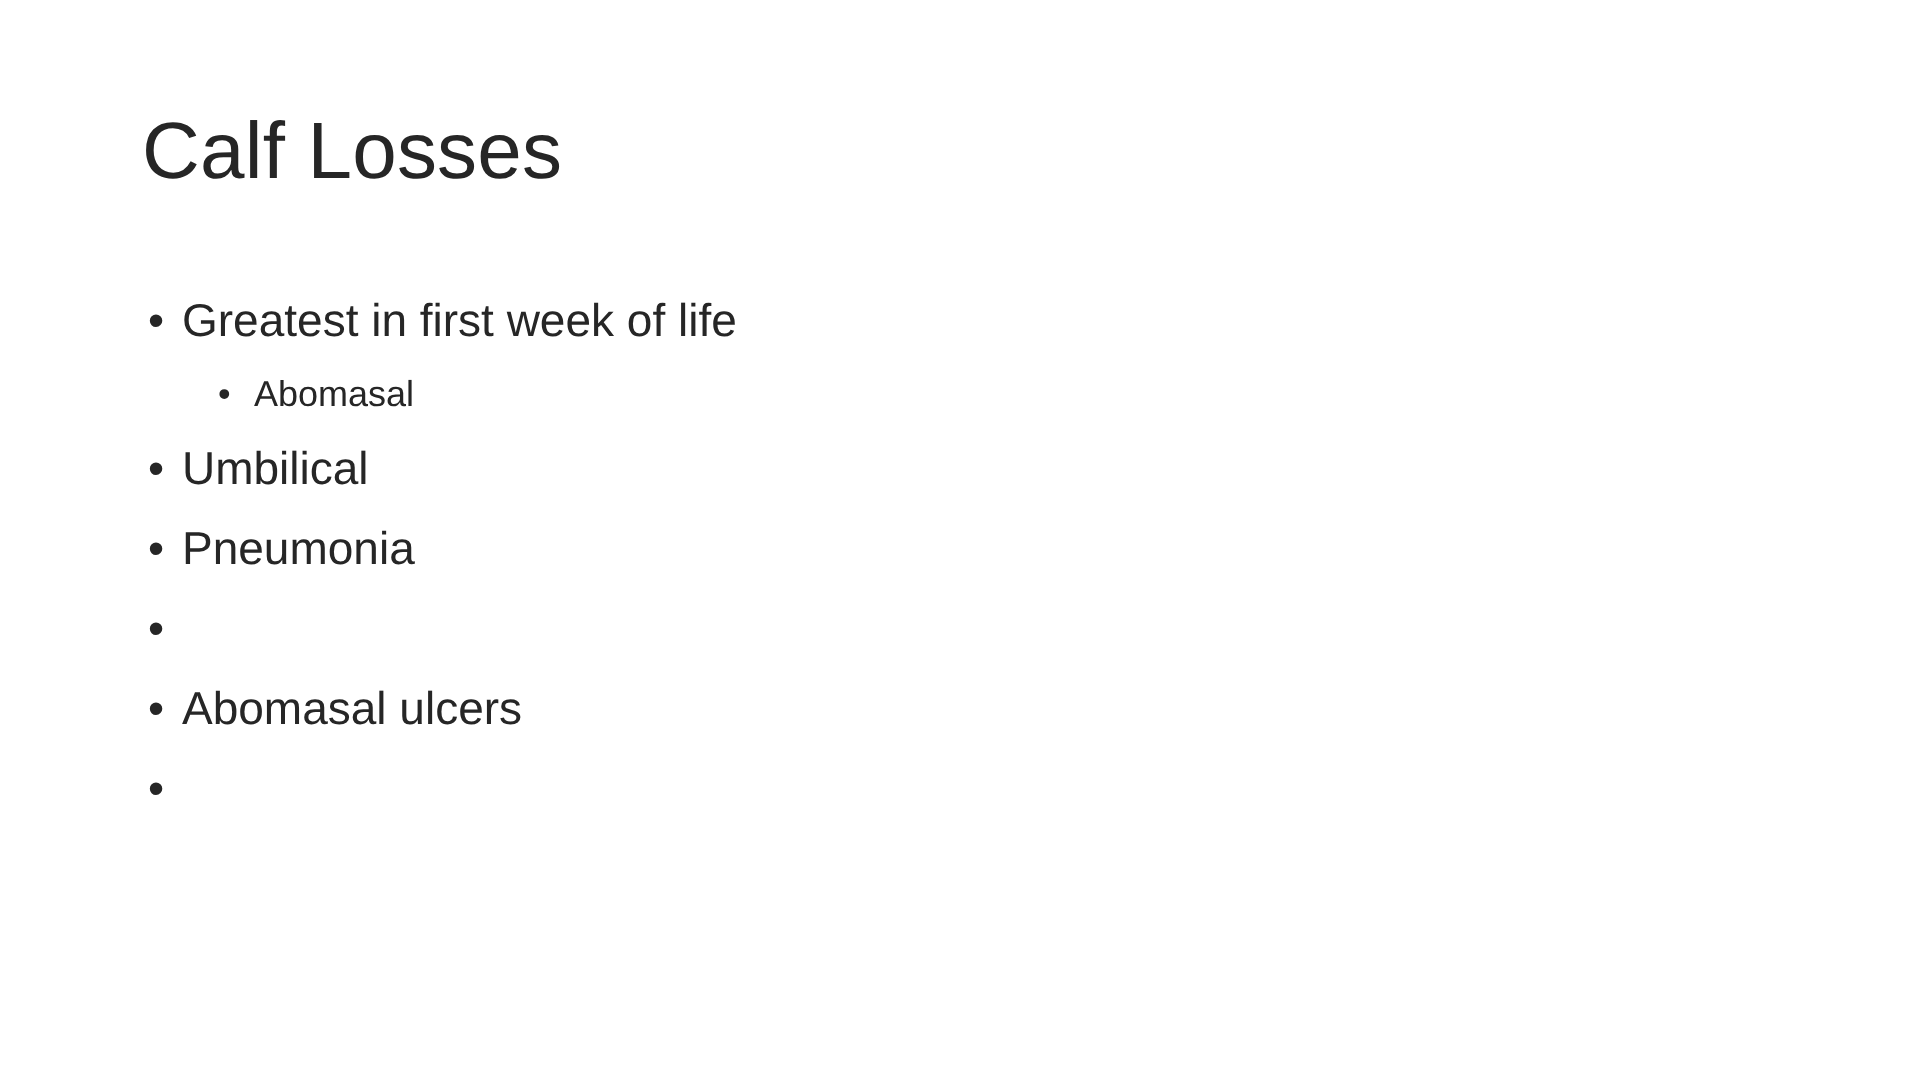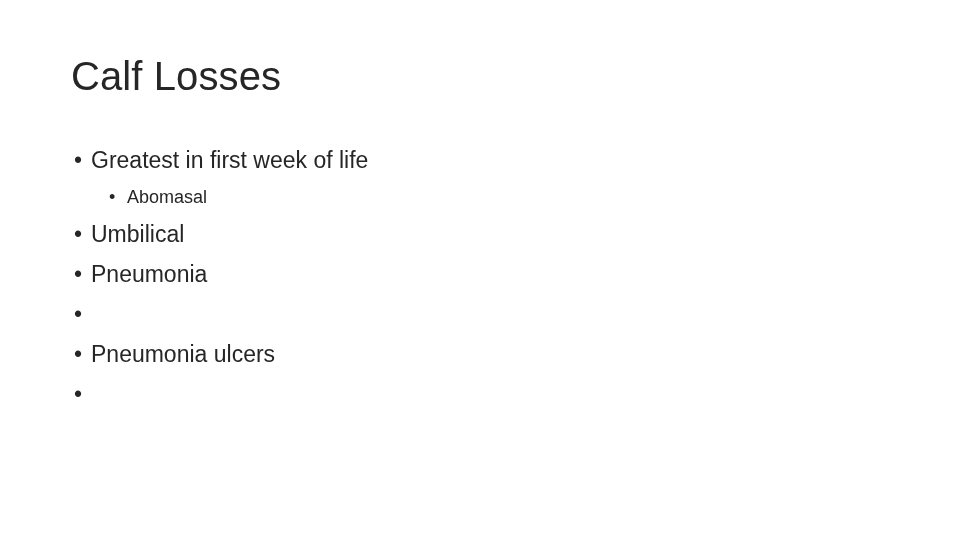--- a/index.html
+++ b/index.html
@@ -124,21 +124,21 @@
       <span class="marker">•</span>
       <span class="bullet-text">Pneumonia</span>
     </li>
 
     <li class="bullet-row lvl1">
       <span class="marker">•</span>
     </li>
 
     <li class="bullet-row lvl1">
       <span class="marker">•</span>
-      <span class="bullet-text">Pneumonia ulcers</span>
+      <span class="bullet-text">Abomasal ulcers</span>
     </li>
 
     <li class="bullet-row lvl1">
       <span class="marker">•</span>
     </li>
 
   </ul>
 
 </div>
 

